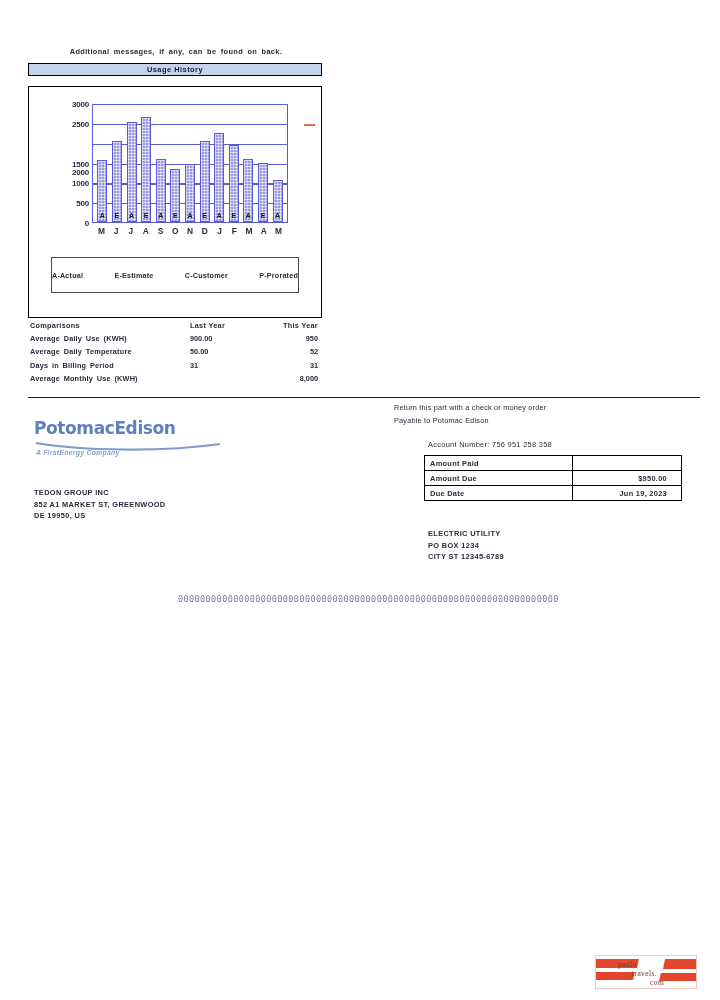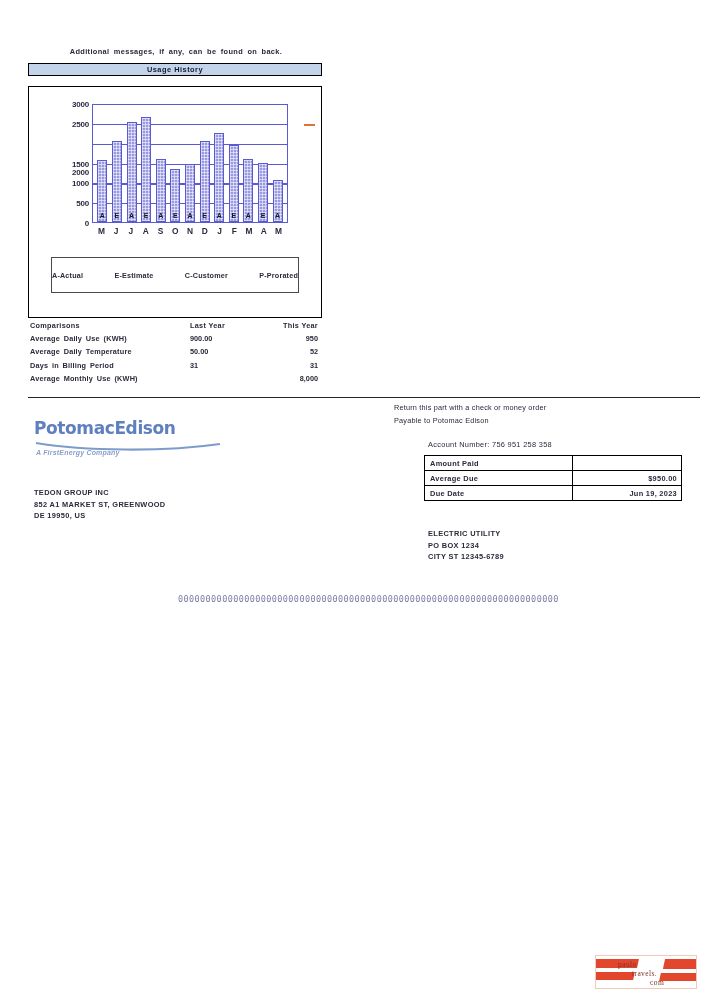--- a/index.html
+++ b/index.html
@@ -324,21 +324,21 @@
     border: 1.2px solid #000;
     height: 14px;
     padding: 0 5px;
     font-size: 7.4px;
     font-weight: bold;
     color: #2a2a3a;
     letter-spacing: 0.3px;
   }
   .pay-table td.val {
     text-align: right;
-    padding-right: 4px;
+    padding-right: 14px;
   }
   .pay-table col.c1 { width: 148px; }
 
   
   .util-addr {
     position: absolute;
     left: 428px;
     top: 528px;
     font-size: 7.4px;
     font-weight: bold;
@@ -571,21 +571,21 @@
     <colgroup>
         <col class="c1">
         <col>
       </colgroup>
     <tbody id="pay-rows">
         <tr>
           <td>Amount Paid</td>
           <td class="val"></td>
         </tr>
         <tr>
-          <td>Average  Due</td>
+          <td>Amount  Due</td>
           <td class="val">$950.00</td>
         </tr>
         <tr>
           <td>Due Date</td>
           <td class="val">Jun 19, 2023</td>
         </tr>
       </tbody>
   </table>
 
   <div class="util-addr">

